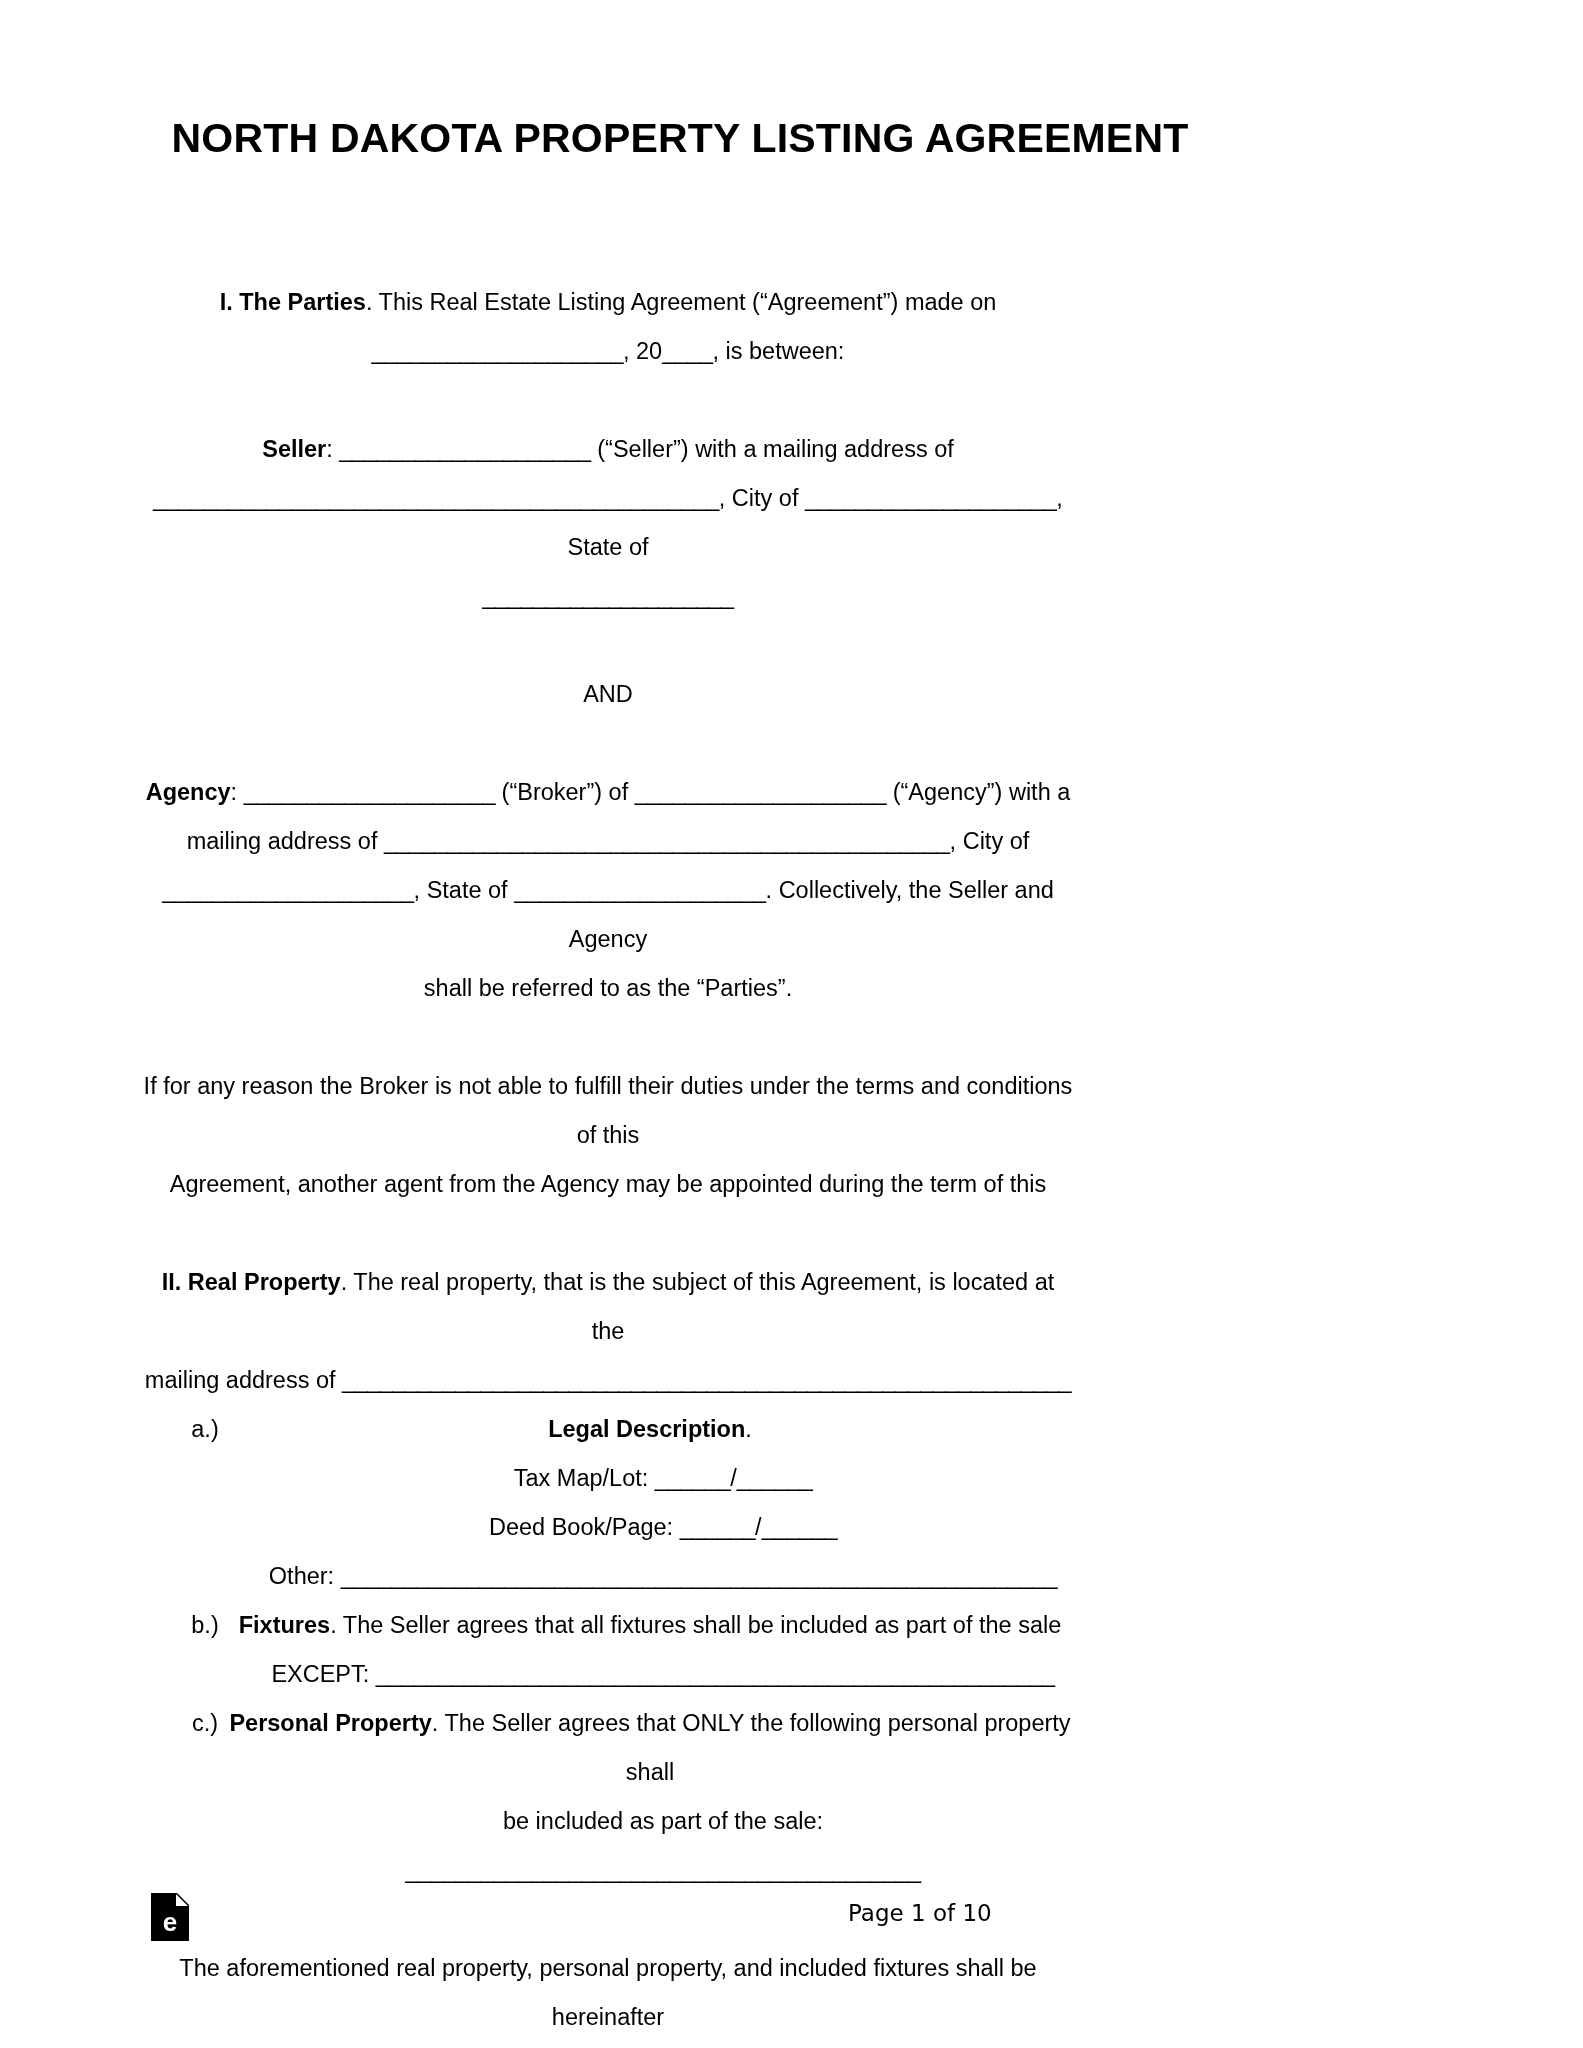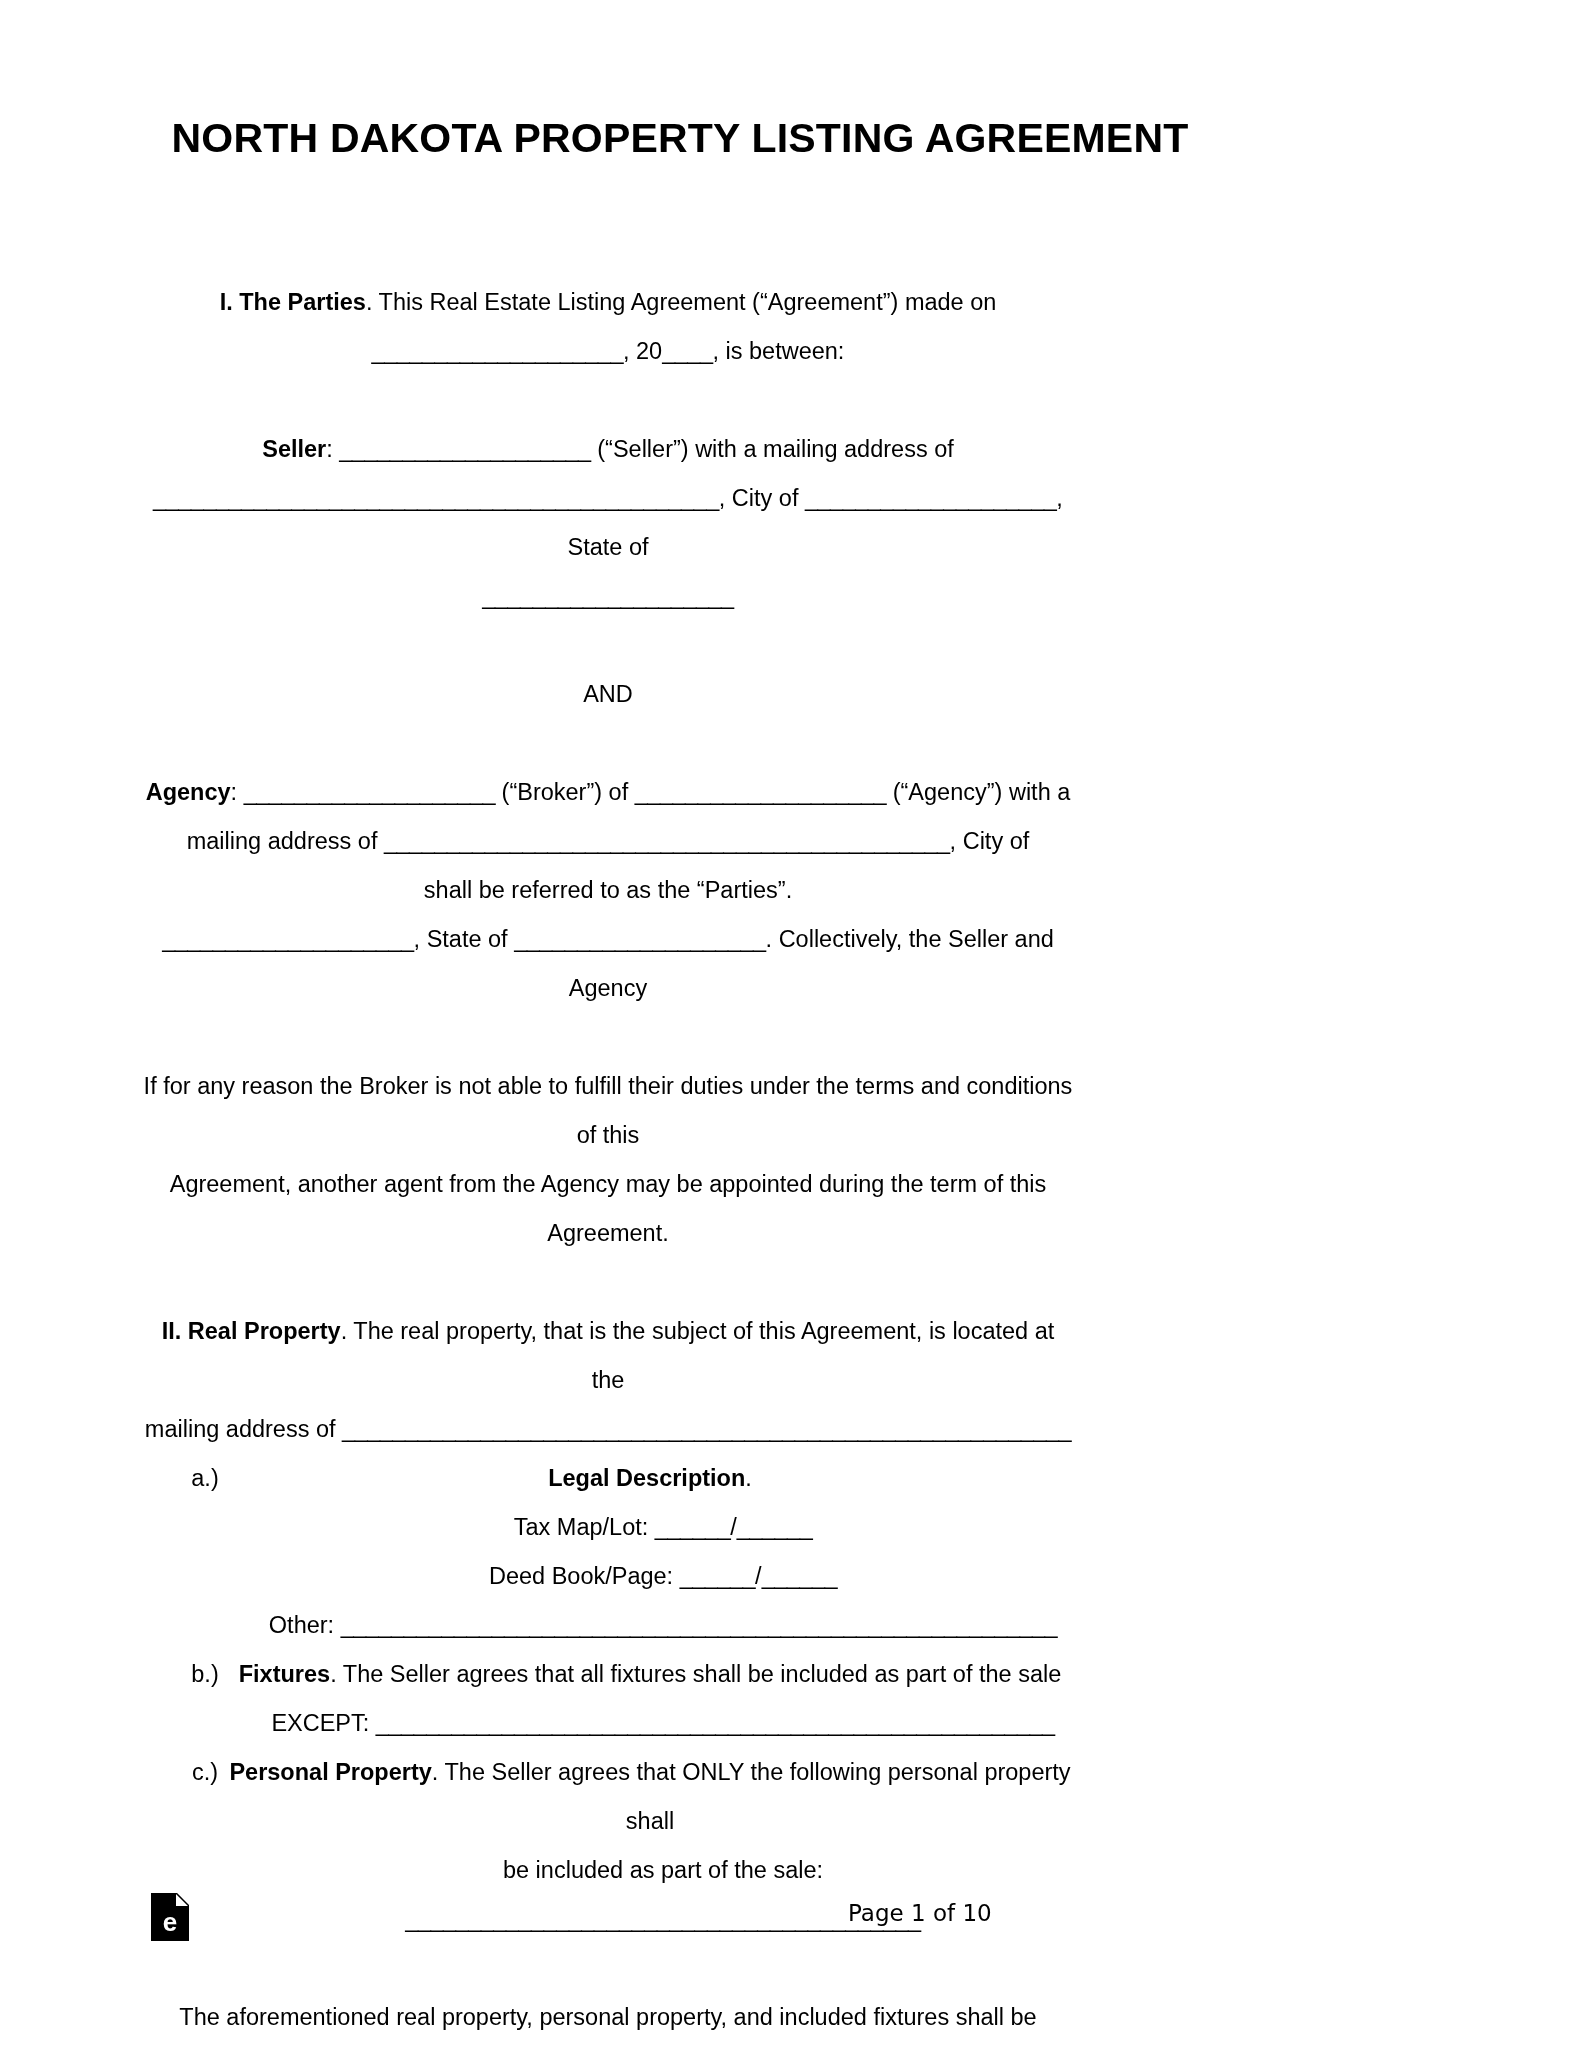--- a/index.html
+++ b/index.html
@@ -151,30 +151,29 @@
     <div class="para">AND</div>
 
     <div class="spacer-line"></div>
 
     <div class="para">
       <span class="b">Agency</span><span>: </span><span class="fill">____________________</span><span> (“Broker”) of </span><span class="fill">____________________</span><span> (“Agency”) with a</span>
     </div>
     <div class="para">
       <span>mailing address of </span><span class="fill">_____________________________________________</span><span>, City of</span>
     </div>
+    <div class="para">
+      <span class="fill">____________________</span><span>, State of </span><span class="fill">____________________</span><span>. Collectively, the Seller and Agency</span>
+    </div>
     <div class="para">shall be referred to as the “Parties”.</div>
-    <div class="para">
-      <span class="fill">____________________</span><span>, State of </span><span class="fill">____________________</span><span>. Collectively, the Seller and Agency</span>
-    </div>
 
     <div class="spacer-line"></div>
 
     <div class="para">If for any reason the Broker is not able to fulfill their duties under the terms and conditions of this</div>
     <div class="para">Agreement, another agent from the Agency may be appointed during the term of this</div>
-    <div class="para">Agreement.</div>
 
     <div class="spacer-line"></div>
 
     <div class="para">
       <span class="b">II. Real Property</span><span>. The real property, that is the subject of this Agreement, is located at the</span>
     </div>
     <div class="para">
       <span>mailing address of </span><span class="fill">__________________________________________________________</span>
     </div>
 

